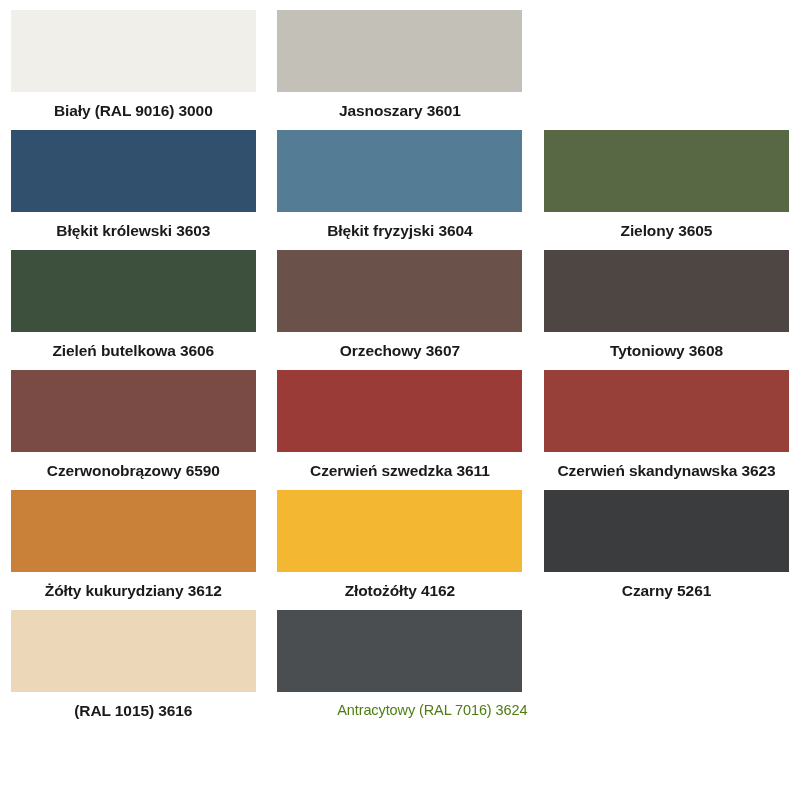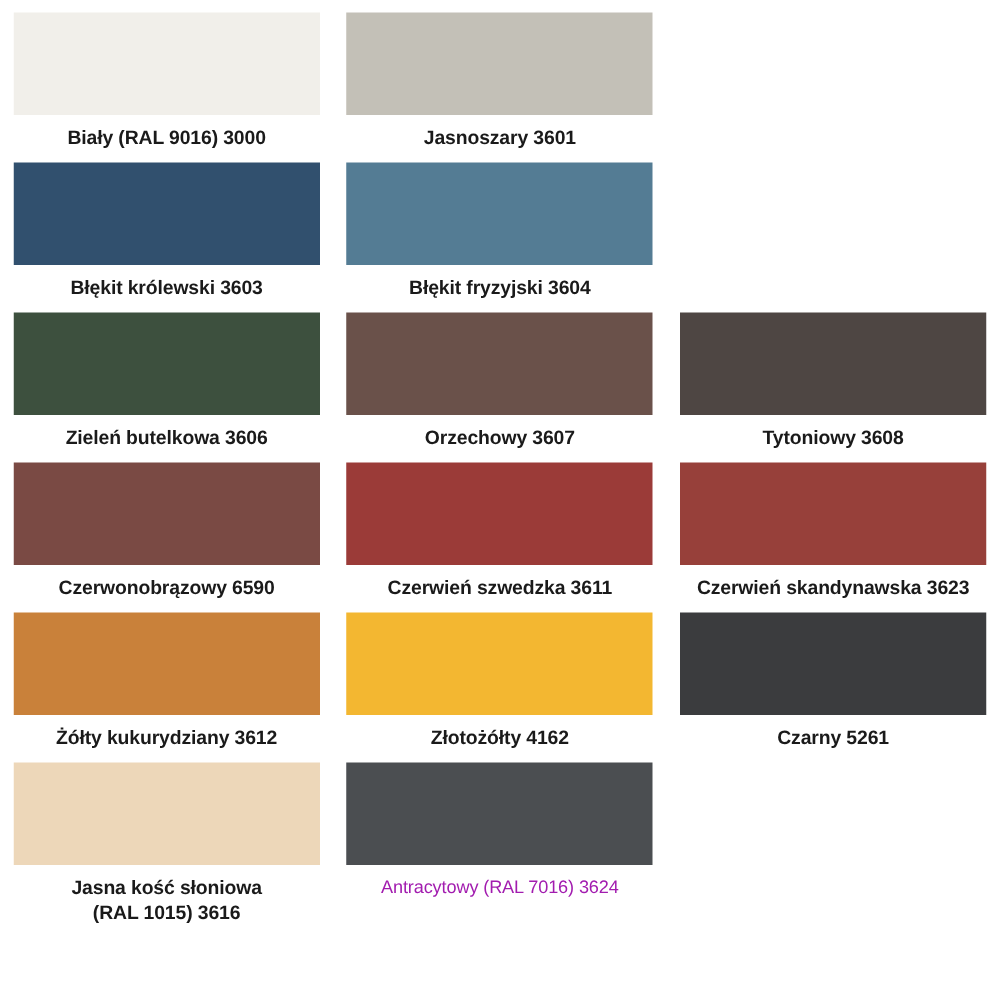--- a/index.html
+++ b/index.html
@@ -52,21 +52,22 @@
     font-size: 15.5px;
     font-weight: bold;
     color: #1a1a1a;
     line-height: 1.28;
     padding-top: 9px;
     letter-spacing: -0.1px;
   }
   .caption.light {
     font-weight: normal;
     font-size: 14.5px;
-    color: #a21caf;
+    color: #4d7c0f;
+    text-align: right;
   }
   .caption .line2 {
     display: block;
   }
 </style>
 </head>
 <body style="background: rgb(255, 255, 255);">
 
 <div class="palette">
 
@@ -82,20 +83,24 @@
   </div>
 
   <div class="swatch-row">
     <div class="swatch-cell">
       <div class="chip" style="background: rgb(49, 80, 110);"></div>
       <div class="caption">Błękit królewski 3603</div>
     </div>
     <div class="swatch-cell">
       <div class="chip" style="background: rgb(84, 124, 148);"></div>
       <div class="caption">Błękit fryzyjski 3604</div>
+    </div>
+    <div class="swatch-cell">
+      <div class="chip" style="background: rgb(88, 104, 68);"></div>
+      <div class="caption">Zielony 3605</div>
     </div>
   </div>
 
   <div class="swatch-row">
     <div class="swatch-cell">
       <div class="chip" style="background: rgb(61, 80, 62);"></div>
       <div class="caption">Zieleń butelkowa 3606</div>
     </div>
     <div class="swatch-cell">
       <div class="chip" style="background: rgb(106, 81, 74);"></div>
@@ -134,21 +139,20 @@
     <div class="swatch-cell">
       <div class="chip" style="background: rgb(59, 60, 62);"></div>
       <div class="caption">Czarny 5261</div>
     </div>
   </div>
 
   <div class="swatch-row last-row">
     <div class="swatch-cell">
       <div class="chip" style="background: rgb(237, 215, 185);"></div>
       <div class="caption">
-        <span>Jasna kość słoniowa</span>
         <span class="line2">(RAL 1015) 3616</span>
       </div>
     </div>
     <div class="swatch-cell">
       <div class="chip" style="background: rgb(75, 78, 81);"></div>
       <div class="caption light">Antracytowy (RAL 7016) 3624</div>
     </div>
     <div class="swatch-cell empty"></div>
   </div>
 

